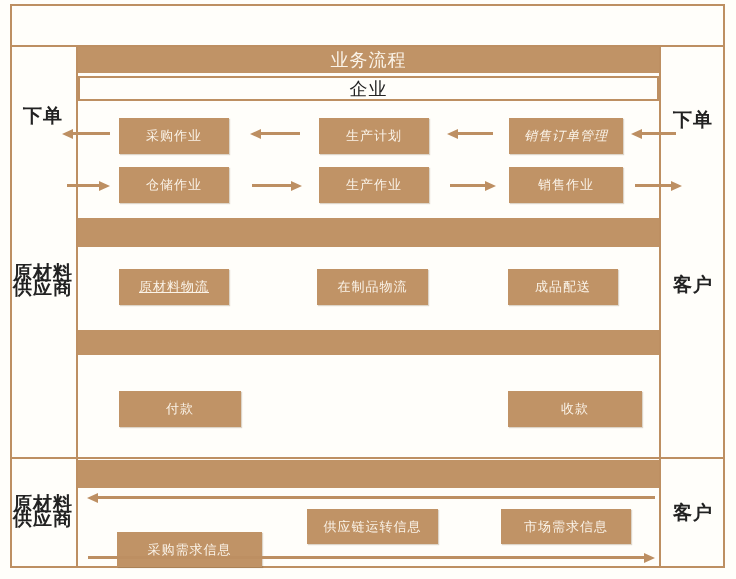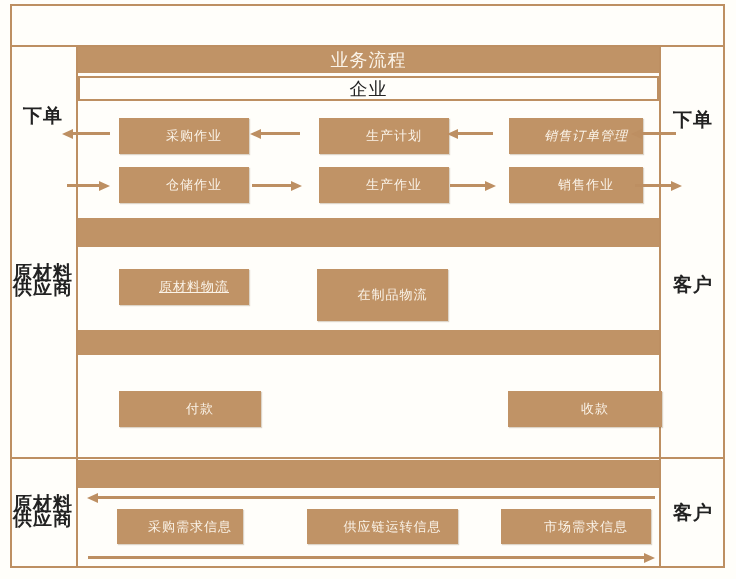--- a/index.html
+++ b/index.html
@@ -25,21 +25,20 @@
     display:flex;align-items:center;justify-content:center;font-size:18px;letter-spacing:1px;
   }
   .ent-bar{
     position:absolute;border:2px solid var(--line);box-sizing:border-box;background:var(--panel-bg);
     display:flex;align-items:center;justify-content:center;font-size:18px;color:var(--label-text);font-weight:normal;letter-spacing:1px;
   }
   .pbox{
     position:absolute;background:var(--accent);color:var(--box-text);
     display:flex;align-items:center;justify-content:center;font-size:13px;letter-spacing:1px;
     box-shadow:1px 1px 1px rgba(120,90,50,0.25);
-    padding-left:20px;
   }
   .side-label{
     position:absolute;color:var(--label-text);font-size:19px;font-weight:bold;
     text-align:center;line-height:15px;letter-spacing:1px;
   }
   .two-line{white-space:pre-line;}
   .arrow{position:absolute;height:3px;background:var(--line);}
   .arrow.left::after{
     content:'';position:absolute;left:-11px;top:50%;transform:translateY(-50%);
     width:0;height:0;border-right:11px solid var(--line);
@@ -79,29 +78,30 @@
   <div class="pbox" style="left:319px;top:118px;width:110px;height:36px;">生产计划</div>
   <div class="pbox" style="left:509px;top:118px;width:114px;height:36px;font-style:italic;">销售订单管理</div>
 
   <div class="pbox" style="left:119px;top:167px;width:110px;height:36px;">仓储作业</div>
   <div class="pbox" style="left:319px;top:167px;width:110px;height:36px;">生产作业</div>
   <div class="pbox" style="left:509px;top:167px;width:114px;height:36px;">销售作业</div>
 
   <div class="band" style="left:78px;top:218px;width:581px;height:29px;"></div>
 
   <div class="pbox" style="left:119px;top:269px;width:110px;height:36px;text-decoration:underline;">原材料物流</div>
-  <div class="pbox" style="left:317px;top:269px;width:111px;height:52px;">在制品物流</div>
+  <div class="pbox" style="left:317px;top:269px;width:111px;height:36px;">在制品物流</div>
+  <div class="pbox" style="left:508px;top:269px;width:110px;height:36px;">成品配送</div>
 
   <div class="band" style="left:78px;top:330px;width:581px;height:25px;"></div>
 
   <div class="pbox" style="left:119px;top:391px;width:122px;height:36px;">付款</div>
   <div class="pbox" style="left:508px;top:391px;width:134px;height:36px;">收款</div>
 
   <div class="band" style="left:78px;top:460px;width:581px;height:28px;"></div>
-  <div class="pbox" style="left:117px;top:509px;width:106px;height:35px;">采购需求信息</div>
+  <div class="pbox" style="left:117px;top:532px;width:145px;height:35px;">采购需求信息</div>
   <div class="pbox" style="left:307px;top:509px;width:131px;height:35px;">供应链运转信息</div>
   <div class="pbox" style="left:501px;top:509px;width:130px;height:35px;">市场需求信息</div>
 
   <div class="arrow left" style="left:73px;top:132px;width:37px;"></div>
   <div class="arrow left" style="left:261px;top:132px;width:39px;"></div>
   <div class="arrow left" style="left:458px;top:132px;width:35px;"></div>
   <div class="arrow left" style="left:642px;top:132px;width:34px;"></div>
 
   <div class="arrow right" style="left:67px;top:184px;width:32px;"></div>
   <div class="arrow right" style="left:252px;top:184px;width:39px;"></div>

